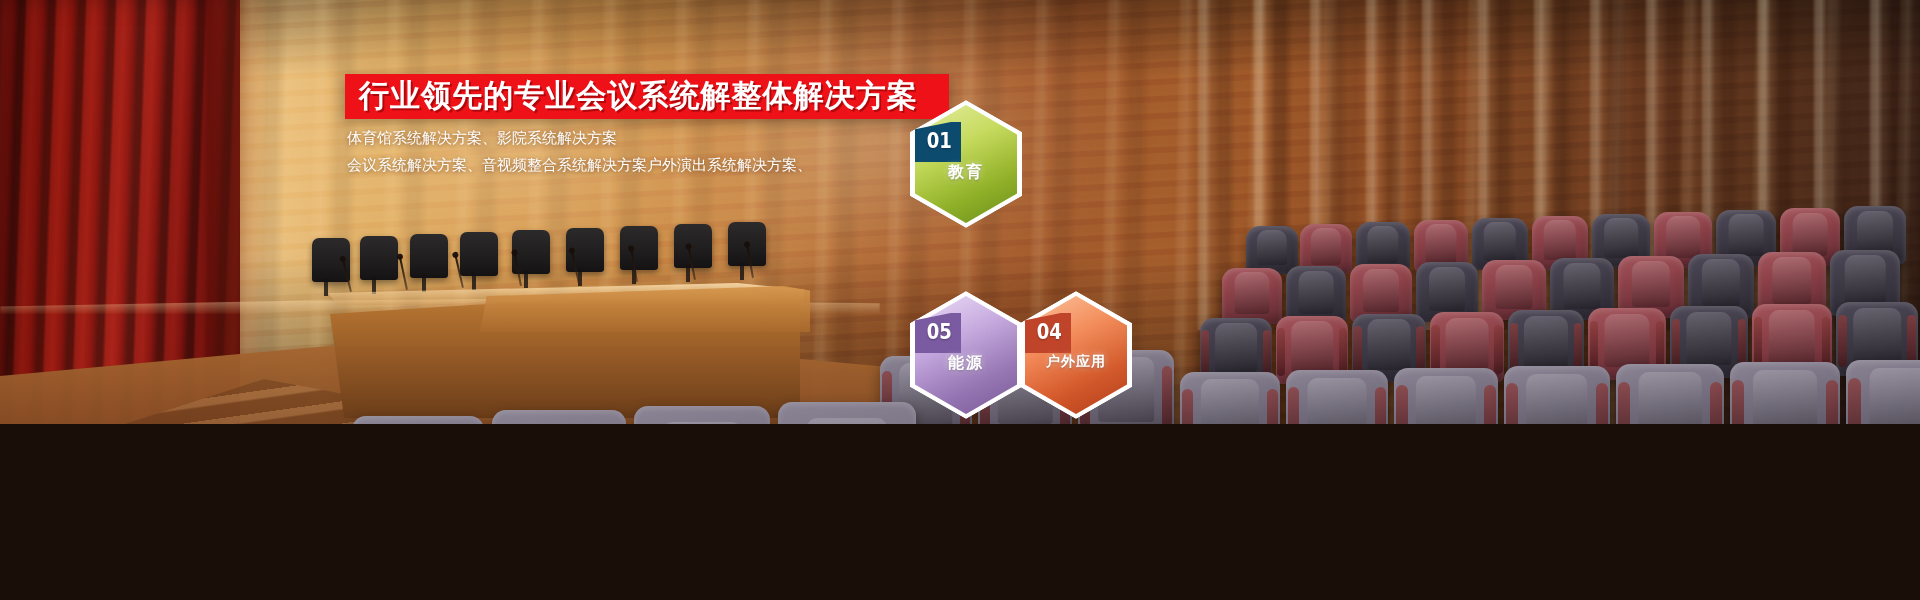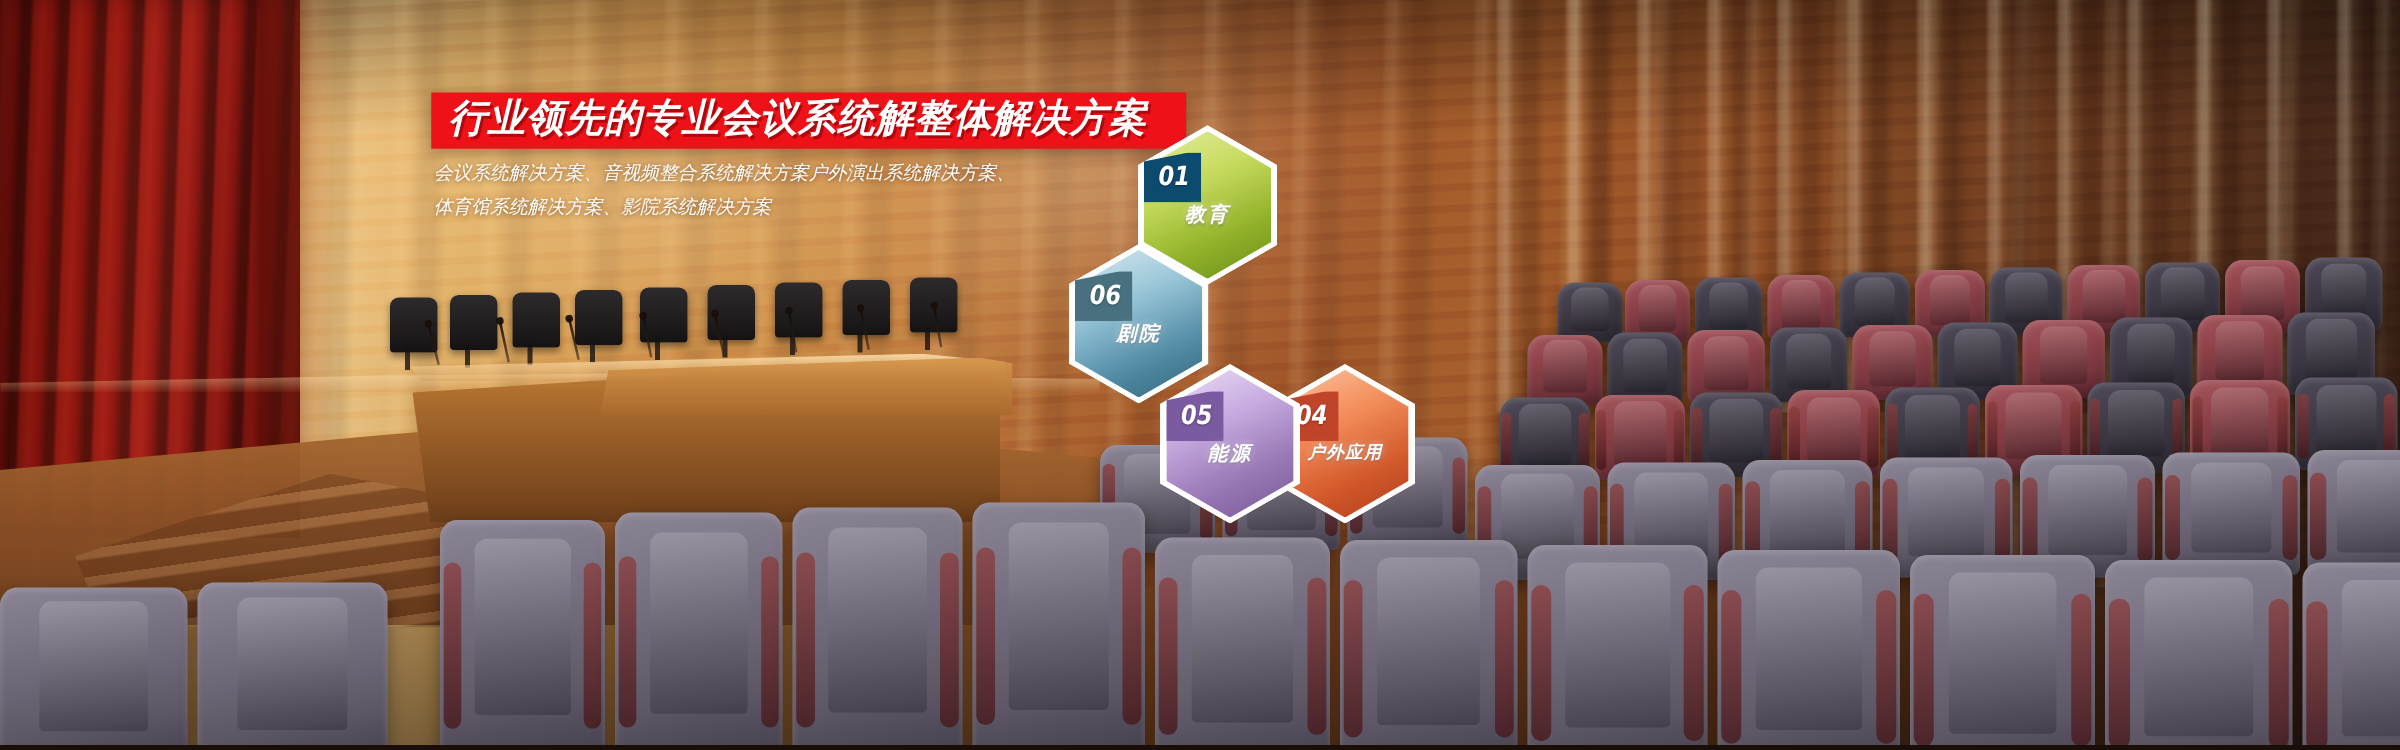--- a/index.html
+++ b/index.html
@@ -7,23 +7,22 @@
   html, body {
     width: 1920px; height: 600px;
     overflow: hidden;
     font-family: "Liberation Sans", "DejaVu Sans", sans-serif;
     background: #1a0f08;
   }
 
   #banner {
     position: relative;
     width: 1920px;
-    height: 596px;
+    height: 424px;
     overflow: hidden;
-    font-style: italic;
   }
 
   
   .scene { position:absolute; inset:0; }
 
   
   .bg-base {
     position: absolute; inset: 0;
     background:
       linear-gradient(180deg, rgba(0,0,0,0.35) 0%, rgba(0,0,0,0) 18%, rgba(0,0,0,0) 60%, rgba(0,0,0,0.45) 100%),
@@ -599,22 +598,22 @@
           <div class="back"></div>
         </div>
     </div>
   </div>
 
   <div class="title-bar">
     <span class="title-text">行业领先的专业会议系统解整体解决方案</span>
   </div>
 
   <div class="subtitle">
+    <span>体育馆系统解决方案、影院系统解决方案</span>
     <span>会议系统解决方案、音视频整合系统解决方案户外演出系统解决方案、</span>
-    <span>体育馆系统解决方案、影院系统解决方案</span>
   </div>
 
   <div class="hex-cluster">
 
     <div class="hex" style="left:70px;top:5px;">
       <div class="rim"></div>
       <div class="face">
         <div class="fill" style="background:linear-gradient(160deg,#d3e06a 0%,#c2d84f 30%,#a5c62f 65%,#86b322 100%);"></div>
         <div class="sheen"></div>
       </div>
@@ -631,40 +630,29 @@
       <div class="face">
         <div class="fill" style="background:linear-gradient(160deg,#f9a069 0%,#f2824a 32%,#e9632f 68%,#dd4f23 100%);"></div>
         <div class="sheen"></div>
       </div>
       <div class="badge" style="background:#c0442a;">
         <span class="num">04</span>
       </div>
       <div class="label" style="font-size:14px;letter-spacing:1px;">户外应用</div>
     </div>
 
-    <div class="hex" style="left:88px;top:196px;">
+    <div class="hex" style="left:70px;top:196px;">
       <div class="rim"></div>
       <div class="face">
         <div class="fill" style="background:linear-gradient(160deg,#ddc7ef 0%,#c2a3dd 32%,#a884c8 68%,#9770ba 100%);"></div>
         <div class="sheen"></div>
       </div>
       <div class="badge" style="background:#7a5aa0;">
         <span class="num">05</span>
       </div>
       <div class="label">能源</div>
     </div>
 
-    <div class="hex" style="left:15px;top:100px;">
-      <div class="rim"></div>
-      <div class="face">
-        <div class="fill" style="background:linear-gradient(160deg,#bcd9e6 0%,#8fc0d4 32%,#5c9cb8 68%,#437f9b 100%);"></div>
-        <div class="sheen"></div>
-      </div>
-      <div class="badge" style="background:#48707f;">
-        <span class="num">06</span>
-      </div>
-      <div class="label">剧院</div>
-    </div>
 
 
   </div>
 
 </div>
 
 </body></html>

